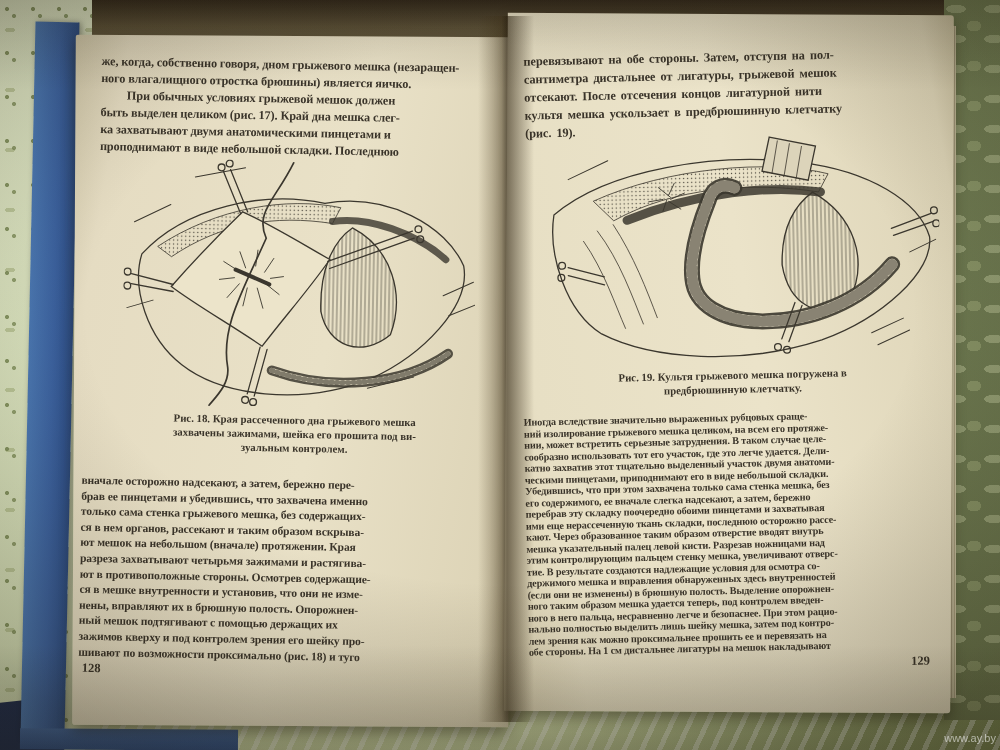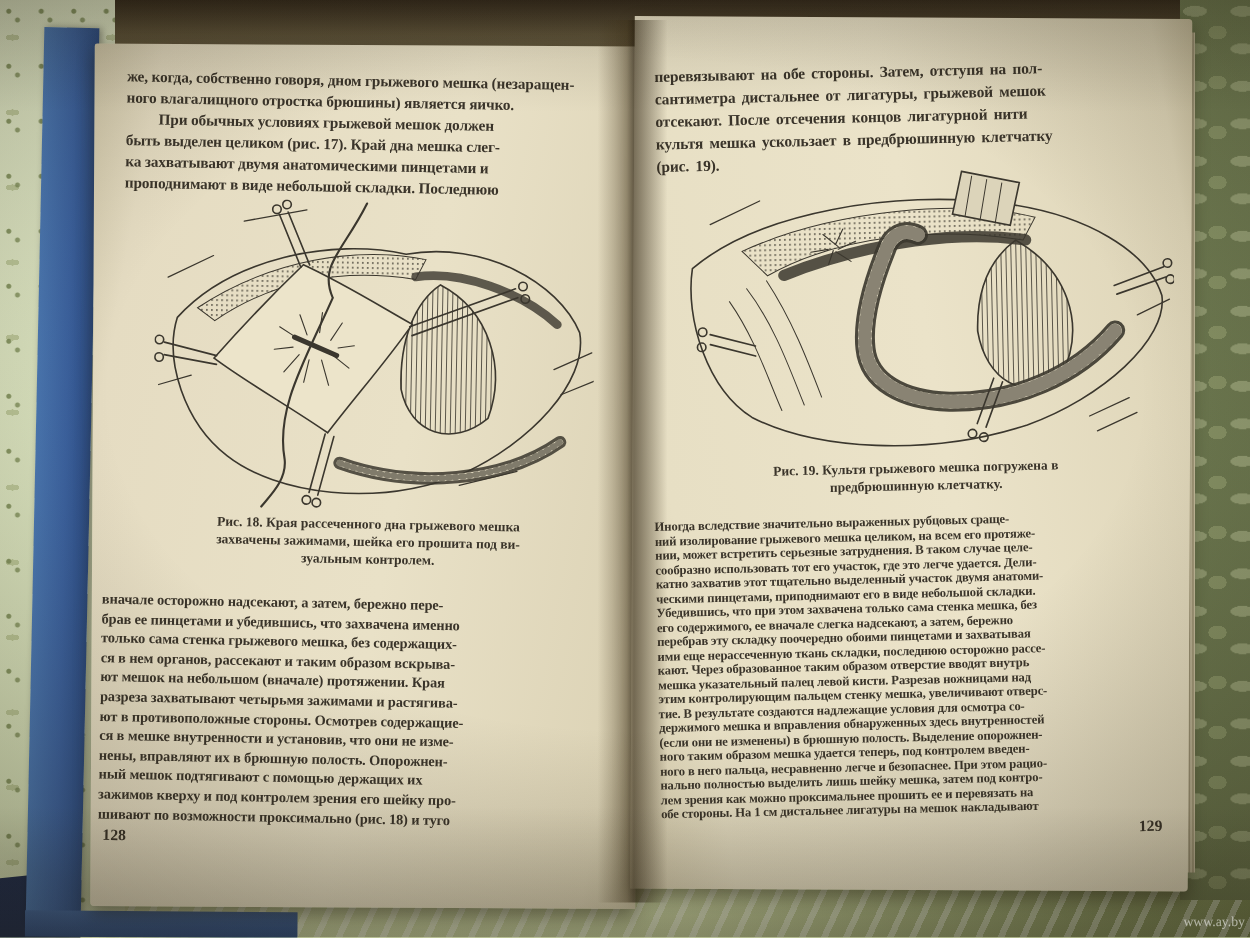--- a/index.html
+++ b/index.html
@@ -68,21 +68,21 @@
 
   .fig{left:52px;top:122px;}
   .fig19{left:36px;top:128px;}
 
   
   .vignette{left:0;top:0;width:1000px;height:750px;pointer-events:none;
     background:
       radial-gradient(ellipse 75% 65% at 50% 42%, rgba(0,0,0,0) 55%, rgba(35,28,12,.28) 100%),
       linear-gradient(rgba(25,20,8,.16), rgba(0,0,0,0) 12%, rgba(0,0,0,0) 86%, rgba(25,20,8,.22));}
   .watermark{right:4px;bottom:6px;color:rgba(255,255,255,.55);
-    font-family:Liberation Serif, serif;font-size:11px;}
+    font-family:Liberation Sans, sans-serif;font-size:11px;}
 </style>
 </head>
 <body>
 
 <div class="abs fabric"></div>
 <div class="abs wallpaper-left"></div>
 <div class="abs top-shadow"></div>
 <div class="abs wallpaper-right"></div>
 <div class="abs cover-corner-dark"></div>
 <div class="abs cover-spine"></div>

